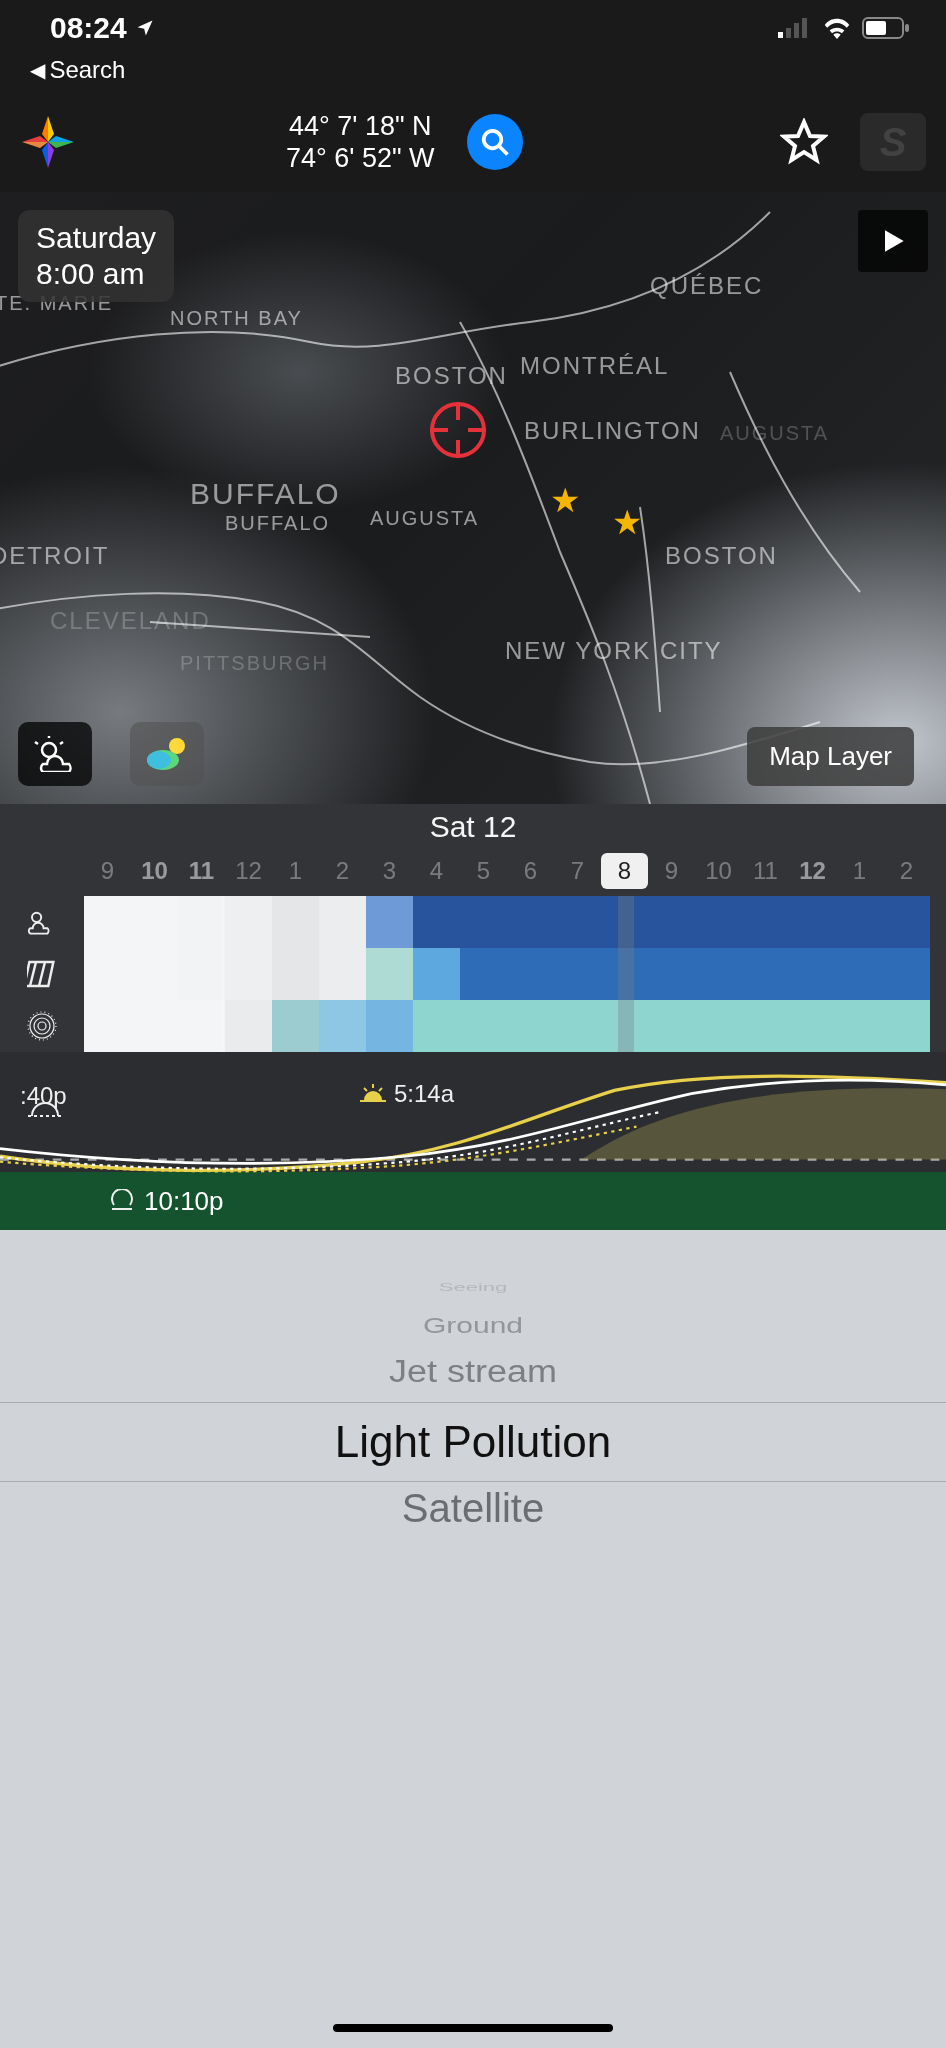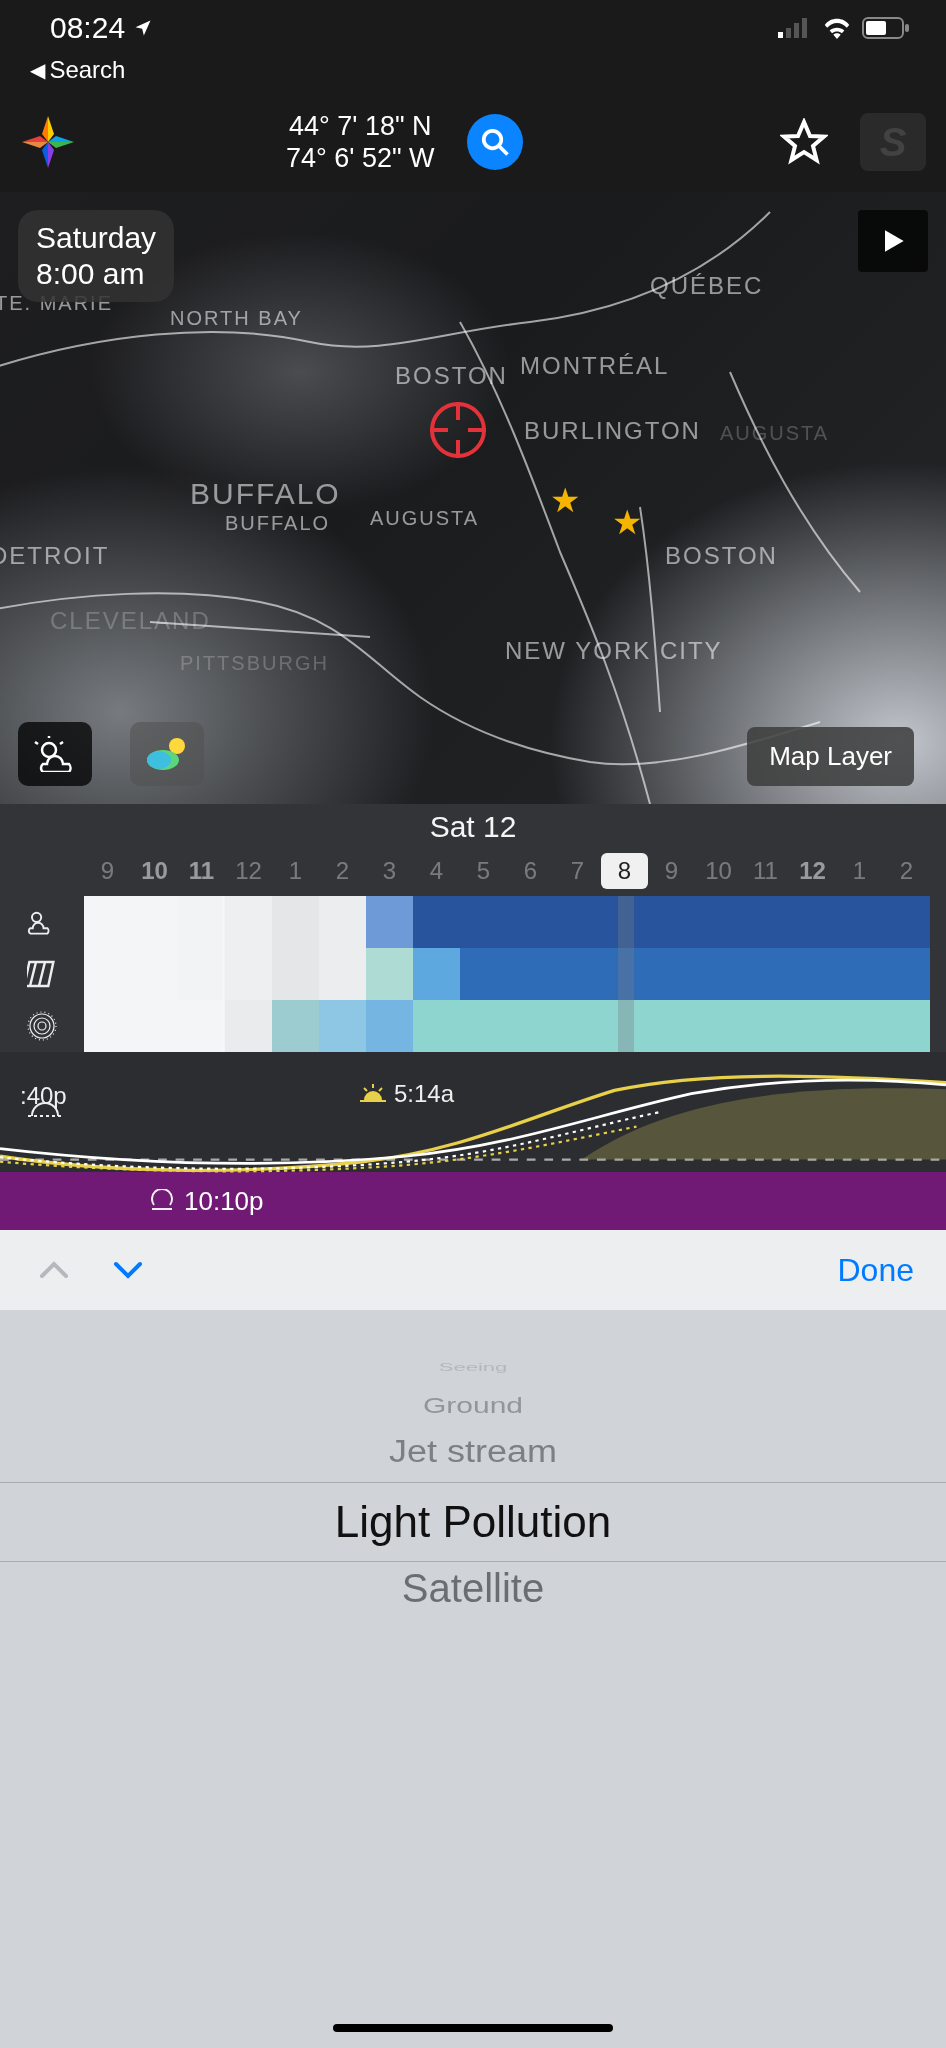--- a/index.html
+++ b/index.html
@@ -1,19 +1,19 @@
 <!DOCTYPE html>
 <html><head>
 <meta charset="utf-8">
 <style>
 * { margin: 0; padding: 0; box-sizing: border-box; }
 html, body { width: 946px; height: 2048px; background: #1a1a1a; font-family: -apple-system, "Helvetica Neue", Arial, sans-serif; color: #fff; overflow: hidden; }
 
 
-.status-bar { height: 56px; display: flex; justify-content: space-between; padding: 0 36px 0 50px; font-size: 30px; font-weight: 400; }
+.status-bar { height: 56px; display: flex; justify-content: space-between; padding: 0 36px 0 50px; font-size: 30px; font-weight: 700; }
 .status-left { display: flex; align-items: center; gap: 8px; }
 .status-right { display: flex; align-items: center; gap: 10px; }
 .back-nav { padding: 0 36px 8px 30px; display: flex; align-items: center; gap: 4px; font-size: 24px; }
 .back-caret { font-size: 20px; }
 
 
 .header { height: 100px; display: flex; align-items: center; padding: 0 20px; gap: 20px; }
 .app-icon { width: 56px; height: 56px; margin-left: 0px; }
 .coords { flex: 0 0 auto; margin-left: 190px; text-align: center; font-size: 27px; font-weight: 500; line-height: 1.2; }
 .search-btn { width: 56px; height: 56px; border-radius: 50%; background: #0a84ff; display: flex; align-items: center; justify-content: center; margin-left: 12px; }
@@ -23,21 +23,21 @@
 
 
 .map-area { position: relative; height: 612px; width: 100%; overflow: hidden; background: linear-gradient(135deg,#1e1e20 0%, #1a1b1d 40%, #242628 100%); }
 .cloud-overlay { position:absolute; inset:0; background:
   radial-gradient(ellipse 500px 400px at 900px 550px, rgba(210,215,222,0.9), rgba(210,215,222,0) 70%),
   radial-gradient(ellipse 450px 350px at 120px 520px, rgba(150,155,160,0.75), rgba(150,155,160,0) 70%),
   radial-gradient(ellipse 300px 200px at 300px 180px, rgba(120,125,130,0.5), transparent 70%);
   pointer-events:none;
 }
 .map-label { position: absolute; color: rgba(255,255,255,0.55); font-size: 24px; font-weight: 500; letter-spacing: 2px; }
-.map-day-badge { position: absolute; top: 18px; left: 18px; background: rgba(50,50,50,0.85); border-radius: 20px; padding: 10px 18px; font-size: 30px; line-height: 1.2; }
+.map-day-badge { position: absolute; top: 18px; left: 18px; background: rgba(50,50,50,0.85); border-radius: 12px; padding: 10px 18px; font-size: 30px; line-height: 1.2; }
 .play-btn { position: absolute; top: 18px; right: 18px; width: 70px; height: 62px; background: rgba(0,0,0,0.7); display:flex; align-items:center; justify-content:center; border-radius:4px; }
 .map-marker { position:absolute; width: 56px; height: 56px; border: 4px solid #e5323a; border-radius: 50%; }
 .map-marker::before, .map-marker::after { content:""; position:absolute; background:#e5323a; }
 .map-marker::before { width: 4px; height: 18px; left: 50%; margin-left:-2px; top:-4px; }
 .map-marker::after { width: 18px; height: 4px; top:50%; margin-top:-2px; left:-4px; }
 .map-marker .tick-r { position:absolute; width:18px; height:4px; background:#e5323a; top:50%; margin-top:-2px; right:-4px;}
 .map-marker .tick-b { position:absolute; width:4px; height:18px; background:#e5323a; left:50%; margin-left:-2px; bottom:-4px;}
 .fav-star { position:absolute; color:#f4b400; font-size:34px; }
 .map-f1 { position:absolute; bottom: 18px; left: 18px; width: 74px; height: 64px; background: rgba(0,0,0,0.75); border-radius:10px; display:flex; align-items:center; justify-content:center; }
 .map-f2 { position:absolute; bottom: 18px; left: 130px; width: 74px; height: 64px; background: rgba(80,80,80,0.55); border-radius:10px; display:flex; align-items:center; justify-content:center; }
@@ -51,21 +51,21 @@
 .hour.minor { font-weight:400; color:rgba(255,255,255,0.35); }
 .hour.sel { background:#f0f0f0; color:#222; border-radius:6px; padding: 4px 0; }
 .rows-panel { position: relative; display:flex; }
 .row-icons { width: 84px; display:flex; flex-direction:column; align-items:center; justify-content:space-around; padding: 6px 0; gap:12px; }
 .rows { flex:1; display:flex; flex-direction:column; }
 .row { height: 52px; display:flex; }
 .cell { flex:0 0 47px; height:100%; }
 .sun-panel { position:relative; height: 120px; background:#2c2d30; }
 .sun-curve { position:absolute; inset:0; }
 .sun-label { position:absolute; font-size:24px; color:#eee; display:flex; align-items:center; gap:8px; }
-.rise-set { height: 58px; background:#701a75; display:flex;padding-left:40px; }
+.rise-set { height: 58px; background:#14532d; display:flex; }
 .rise-set > div { flex:1; display:flex; align-items:center; gap:10px; font-size:26px; padding-left: 110px; }
 .rise-set > div:nth-child(2){ padding-left: 40px; }
 .lefttick { position:absolute; left: 222px; top: 0; bottom: 0; width: 2px; background: rgba(255,255,255,0.25); }
 .seltick  { position:absolute; left: 618px; top: 0; bottom: 0; width: 16px; background: rgba(120,125,135,0.35); }
 .twilight-icon { width: 34px; position:absolute; left: 28px; top: 50px; }
 
 
 .picker-toolbar { height: 80px; background: #eceef0; display:flex; align-items:center; padding: 0 32px; }
 .picker-arrow { width: 44px; height: 44px; display:flex; align-items:center; justify-content:center; }
 .picker-done { margin-left:auto; color:#007aff; font-size:32px; font-weight:500; }
@@ -352,33 +352,20 @@
         <svg width="24" height="24" viewBox="0 0 24 24" fill="none" stroke="#eee" stroke-width="2">
             <path d="M4 16 a10 10 0 1 1 16 0"></path>
             <line x1="2" y1="20" x2="22" y2="20"></line>
           </svg>
         <span>10:10p</span>
       </div>
     </div>
   </div>
 
   <div class="picker-region">
-    <div class="picker-toolbar">
-      <div class="picker-arrow">
-        <svg width="36" height="24" viewBox="0 0 36 24" fill="none" stroke="#b5b8bc" stroke-width="4" stroke-linecap="round">
-            <polyline points="6,18 18,6 30,18"></polyline>
-          </svg>
-      </div>
-      <div class="picker-arrow" style="margin-left:30px">
-        <svg width="36" height="24" viewBox="0 0 36 24" fill="none" stroke="#007aff" stroke-width="4" stroke-linecap="round">
-            <polyline points="6,6 18,18 30,6"></polyline>
-          </svg>
-      </div>
-      <div class="picker-done">Done</div>
-    </div>
     <div class="picker">
       <div class="picker-item p0">Seeing</div>
       <div class="picker-item p1">Ground</div>
       <div class="picker-item p2">Jet stream</div>
       <div class="picker-item sel">Light Pollution</div>
       <div class="picker-item p3">Satellite</div>
     </div>
     <div class="home-indicator"></div>
   </div>
 

